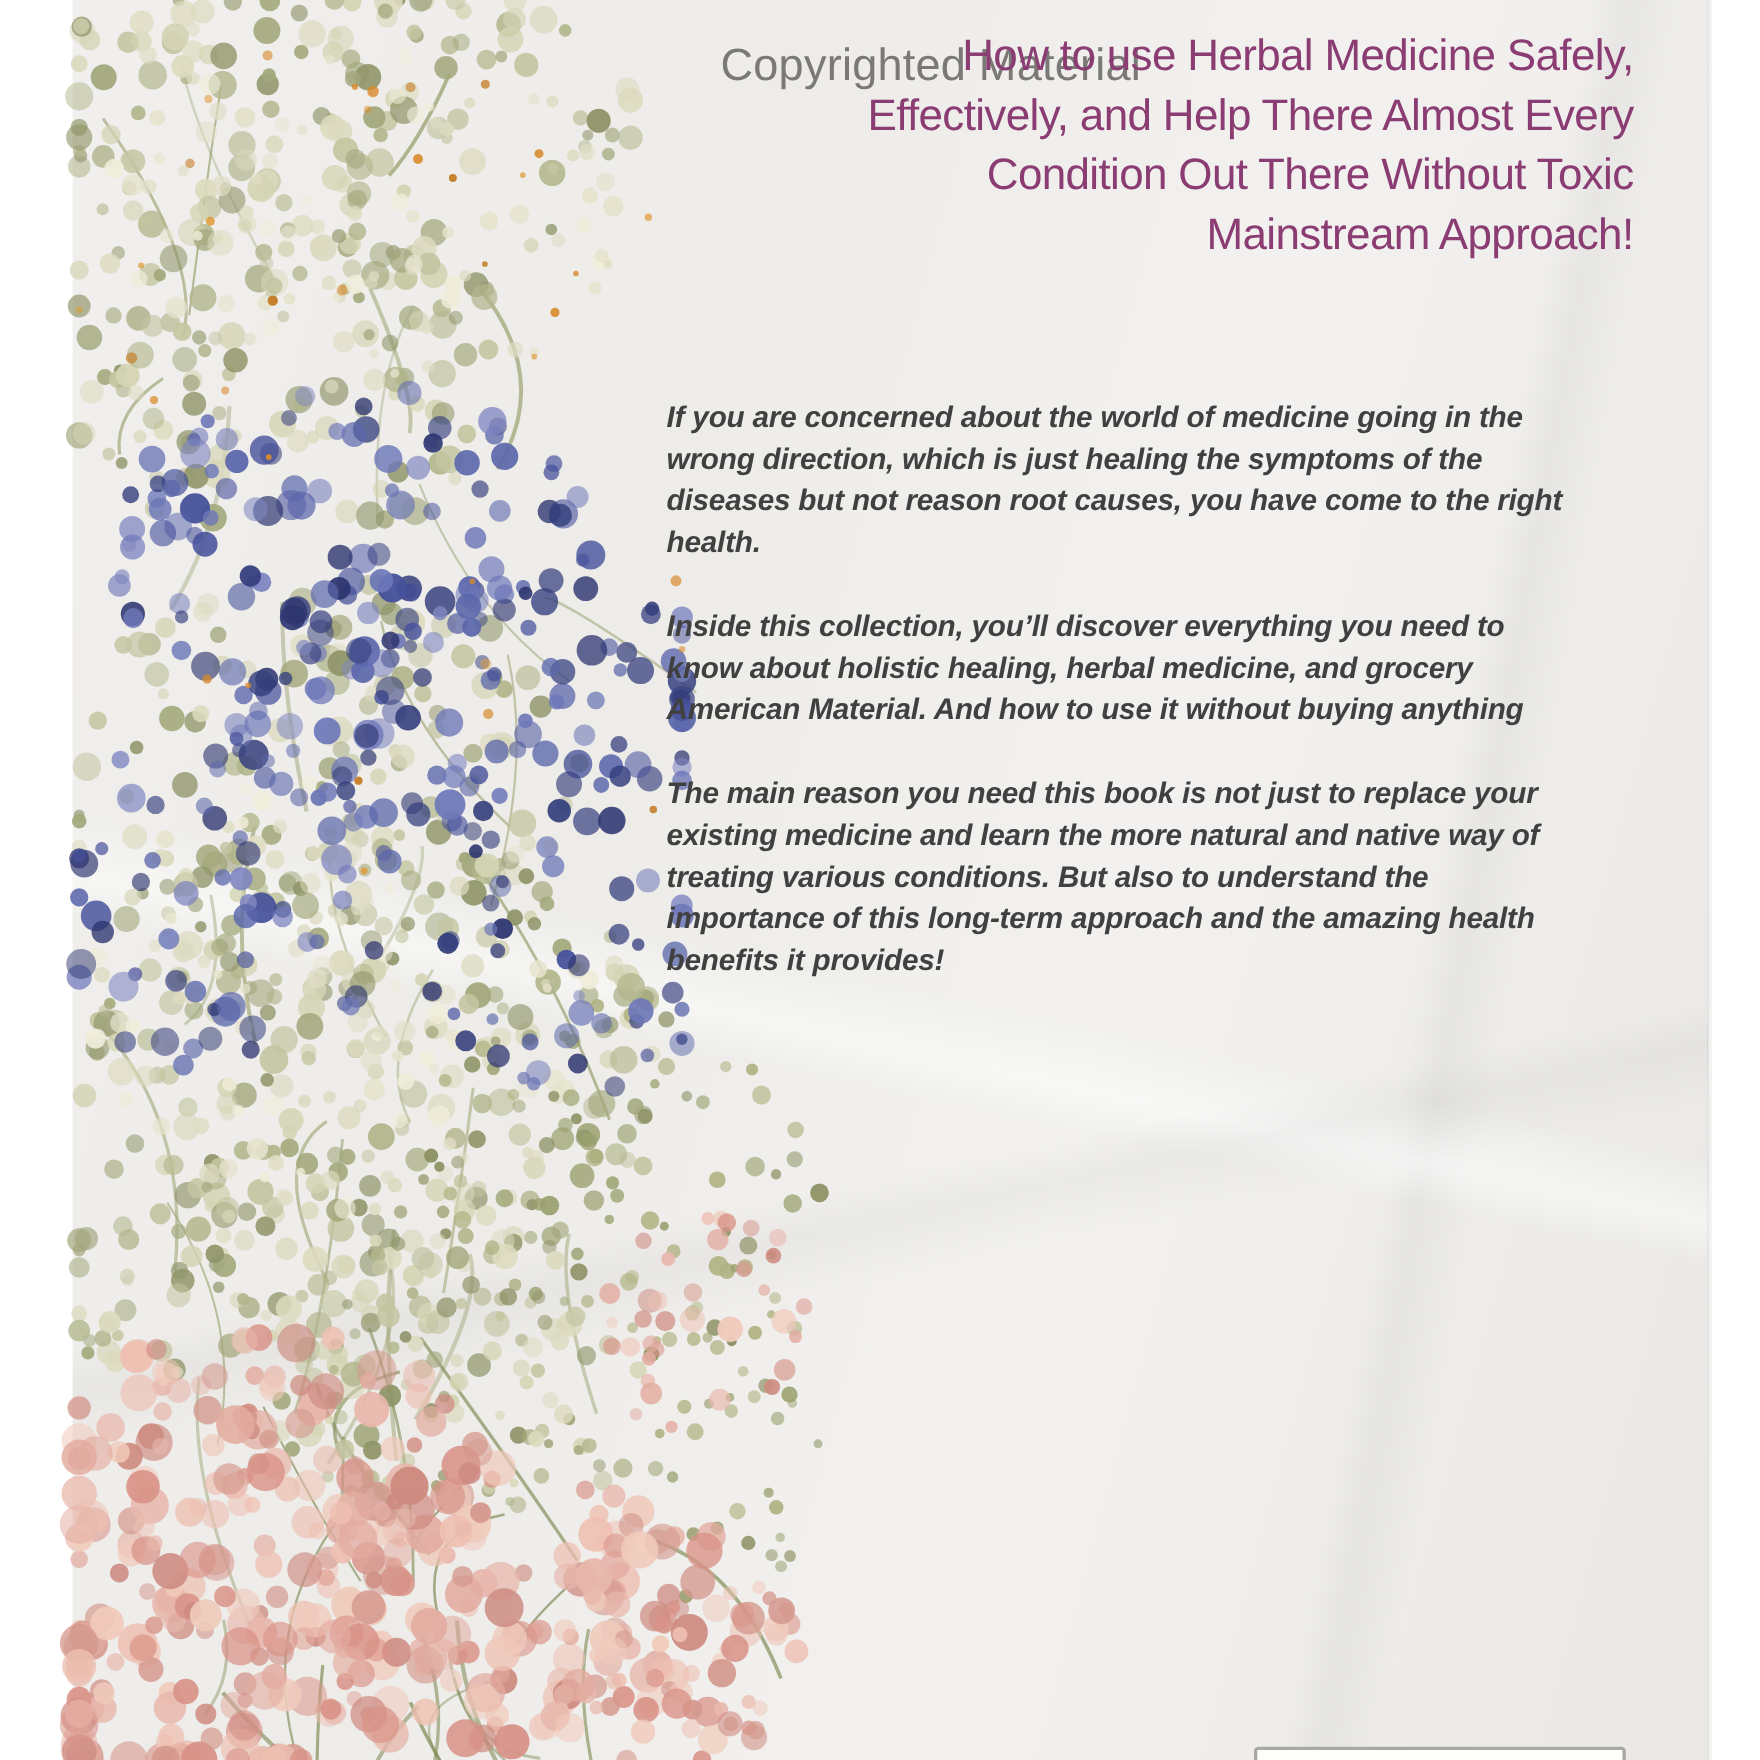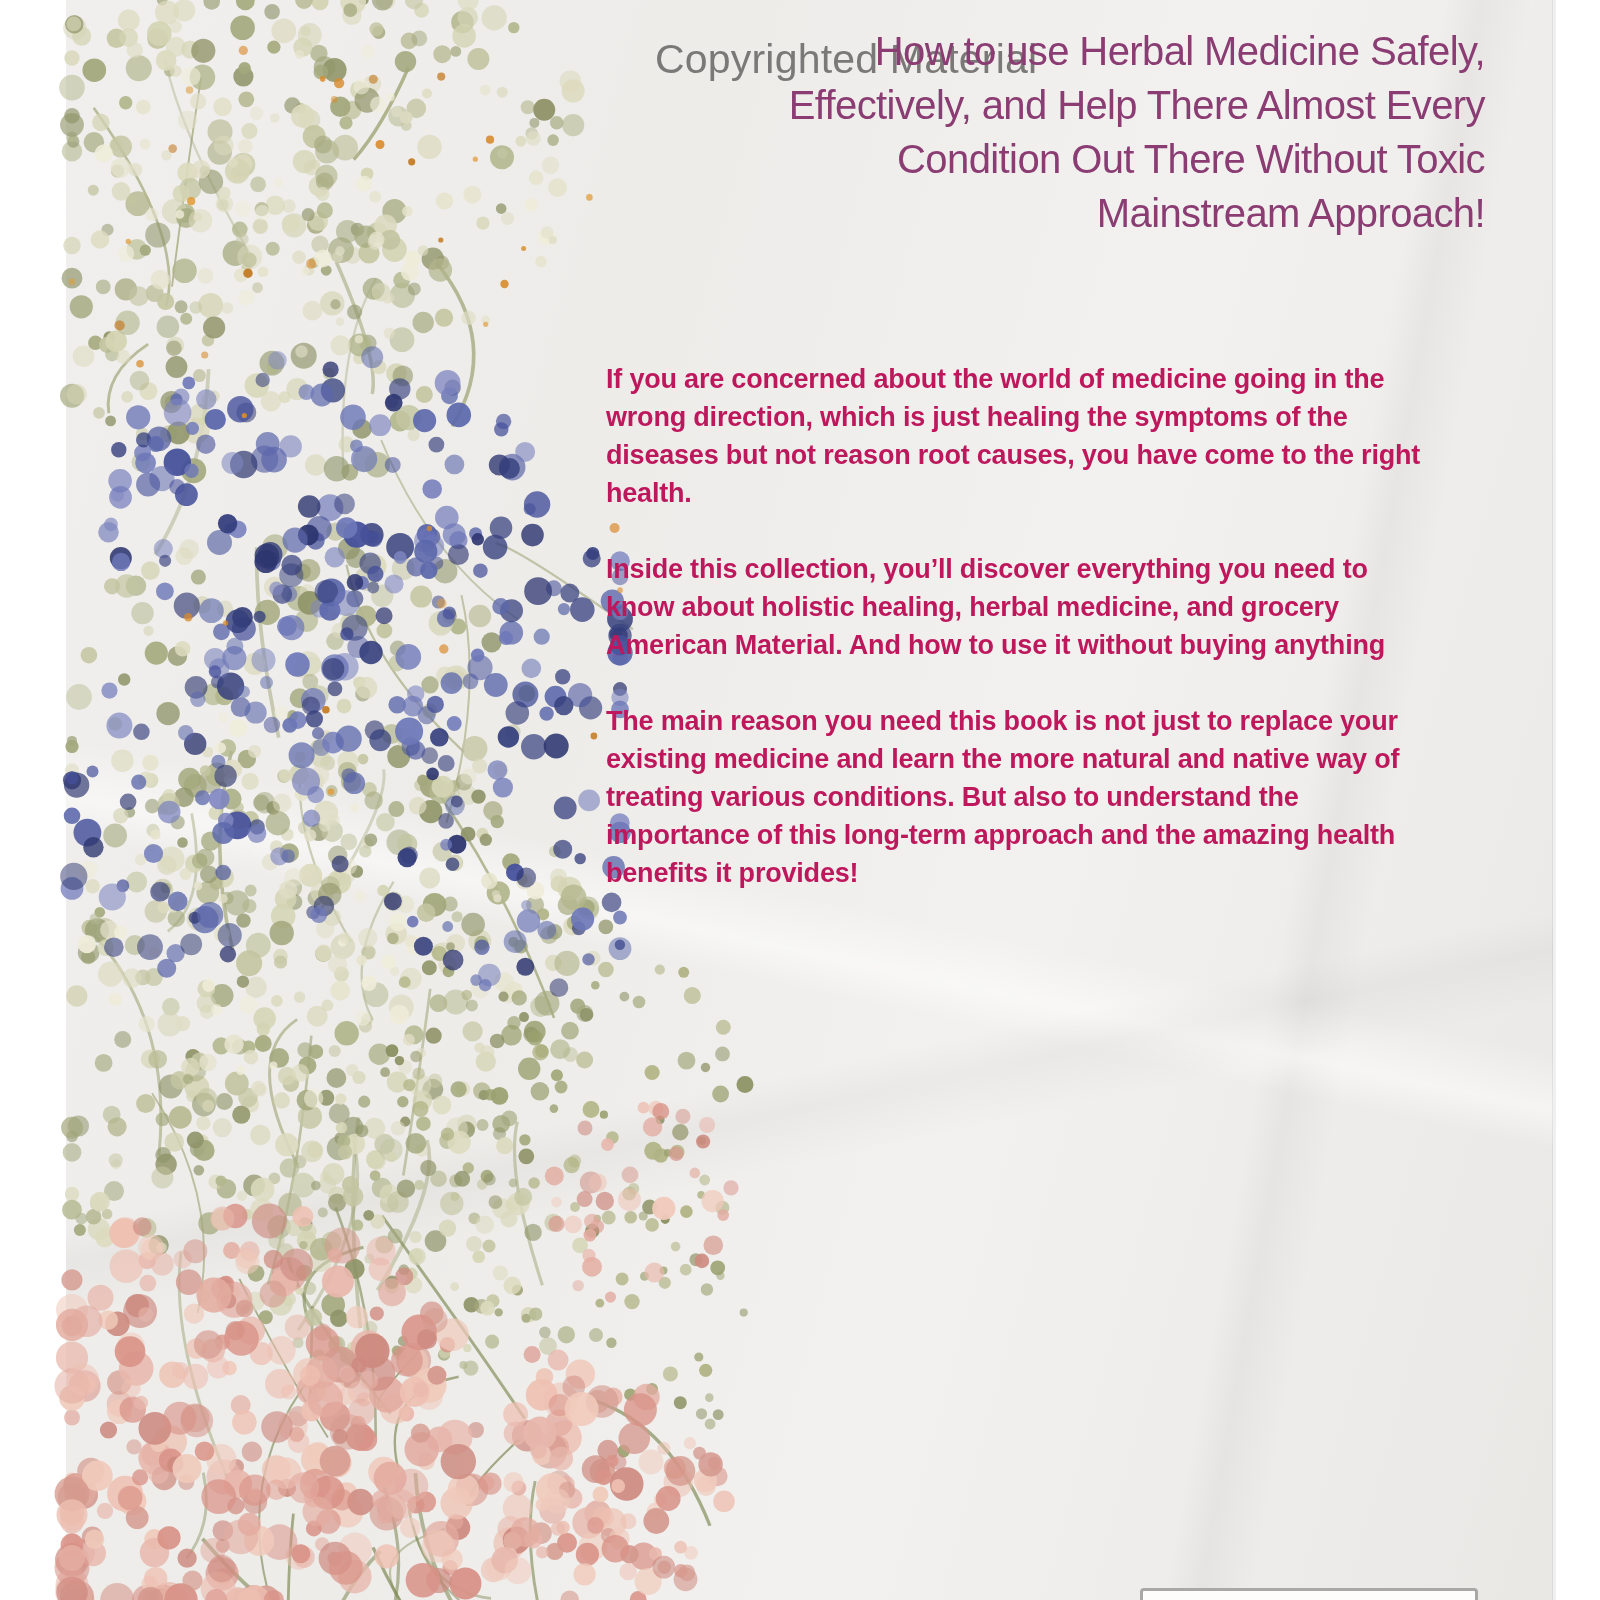--- a/index.html
+++ b/index.html
@@ -1987,21 +1987,21 @@
 
   <div class="watermark" style="color: rgb(123, 121, 119);">Copyrighted Material</div>
 
   <div class="title" style="color: rgb(138, 60, 115);">
     <div>How to use Herbal Medicine Safely,</div>
     <div>Effectively, and Help There Almost Every</div>
     <div>Condition Out There Without Toxic</div>
     <div>Mainstream Approach!</div>
   </div>
 
-  <div class="body-copy" style="color: #be185d;">
+  <div class="body-copy" style="color: #404040; font-style: italic;">
     <div class="para">
       <div class="line">If you are concerned about the world of medicine going in the</div>
       <div class="line">wrong direction, which is just healing the symptoms of the</div>
       <div class="line">diseases but not reason root causes, you have come to the right</div>
       <div class="line">health.</div>
     </div>
     <div class="para">
       <div class="line">Inside this collection, you’ll discover everything you need to</div>
       <div class="line">know about holistic healing, herbal medicine, and grocery</div>
       <div class="line">American Material. And how to use it without buying anything</div>

